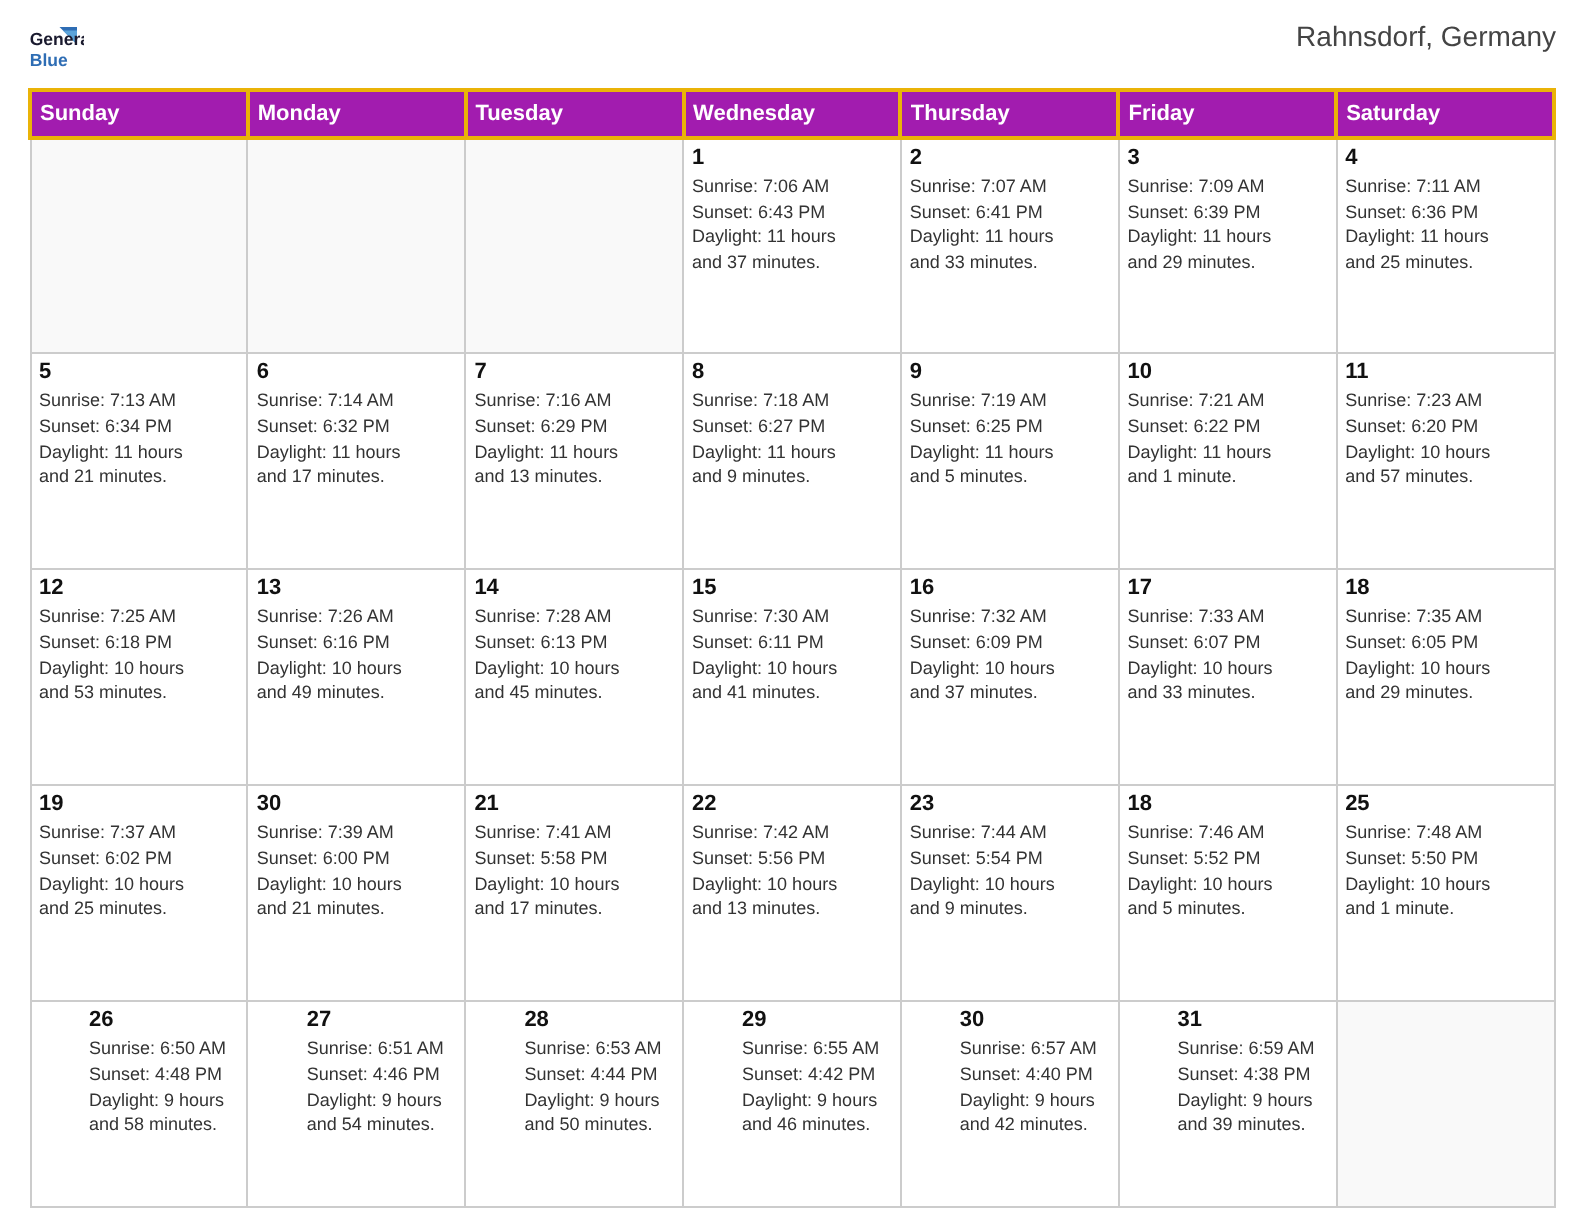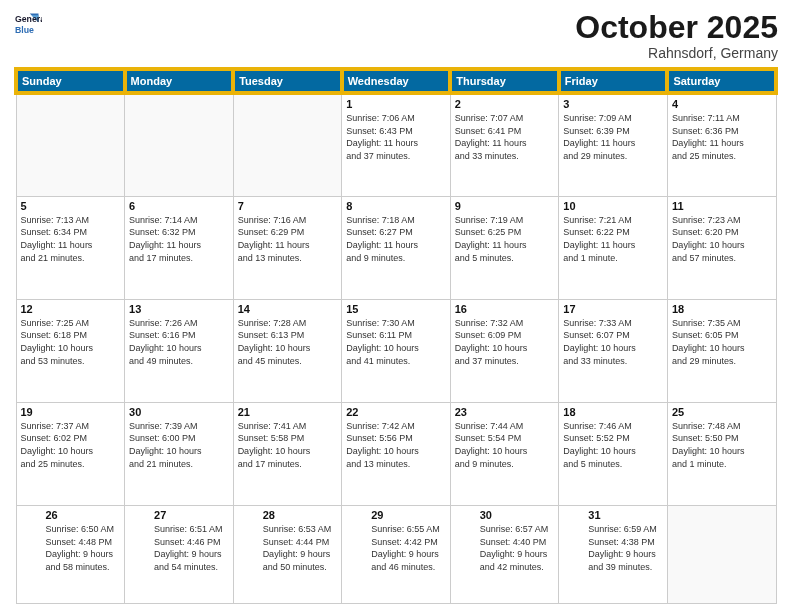--- a/index.html
+++ b/index.html
@@ -47,27 +47,27 @@
       text-align: right;
     }
     .calendar {
       flex: 1;
       border: 1px solid #ccc;
       border-collapse: collapse;
       width: 100%;
       table-layout: fixed;
     }
     .calendar th {
-      background: #0369a1;
+      background: #a21caf;
       color: #fff;
       font-size: 11px;
       font-weight: bold;
       padding: 4px 4px;
       text-align: left;
-      border: 4px solid #eab308;
+      border: 2px solid #eab308;
       height: 24px;
     }
     .calendar td {
       border: 1px solid #ccc;
       vertical-align: top;
       padding: 3px 4px;
       font-size: 9.5px;
       color: #333;
       background: #fff;
       height: 82px;
@@ -100,21 +100,20 @@
     <div class="logo">
       <svg class="logo-icon" viewBox="0 0 32 32">
         <rect x="0" y="0" width="32" height="32" fill="transparent"></rect>
         <polygon points="18,4 28,4 28,14" fill="#2e6db4"></polygon>
         <polygon points="20,6 28,6 28,14" fill="#5ba3d9"></polygon>
         <text x="1" y="14" font-size="10" font-weight="bold" fill="#1a1a2e" font-family="Arial">General</text>
         <text x="1" y="26" font-size="10" font-weight="bold" fill="#2e6db4" font-family="Arial">Blue</text>
       </svg>
     </div>
     <div class="title-block">
-      <div class="month-title">October 2025</div>
       <div class="location">Rahnsdorf, Germany</div>
     </div>
   </div>
 
   <table class="calendar">
     <thead>
       <tr>
         <th>Sunday</th>
         <th>Monday</th>
         <th>Tuesday</th>

